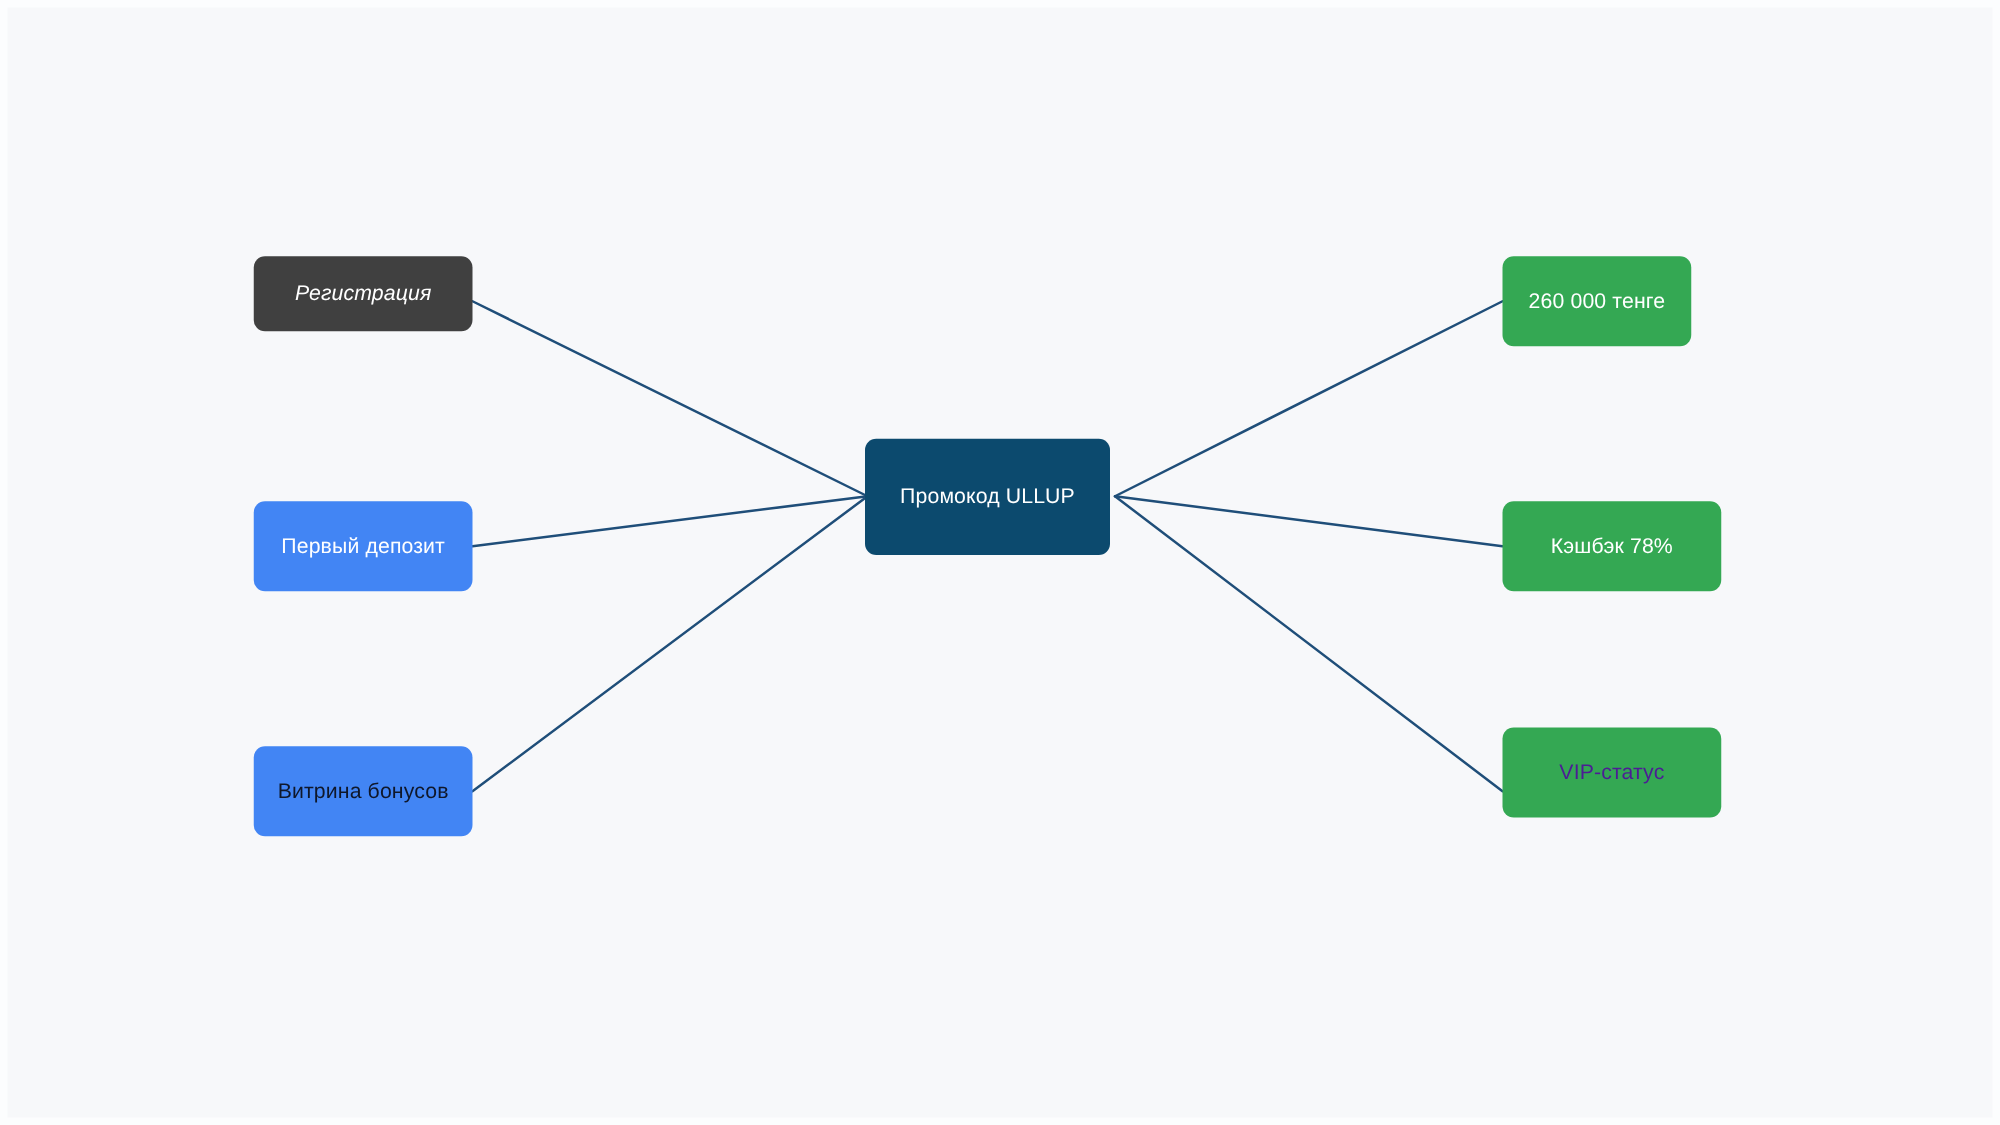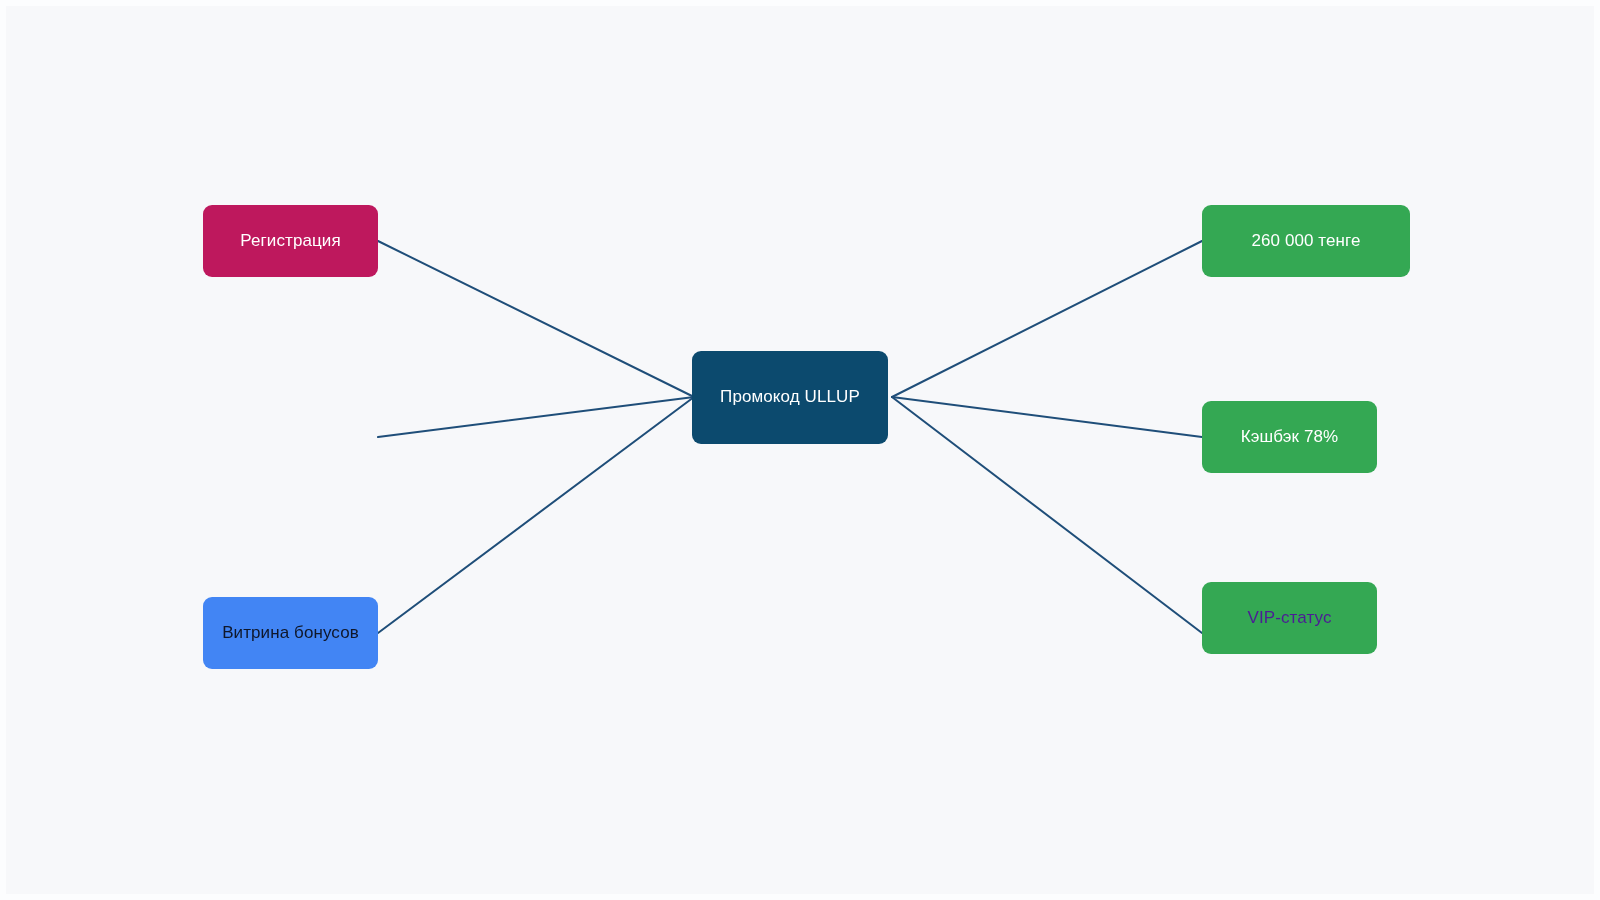--- a/index.html
+++ b/index.html
@@ -75,34 +75,37 @@
     <g id="edge-group">
         <line x1="372" y1="235" x2="688" y2="391" stroke="#1f4e79" stroke-width="2" stroke-linecap="round"></line>
         <line x1="372" y1="431" x2="688" y2="391" stroke="#1f4e79" stroke-width="2" stroke-linecap="round"></line>
         <line x1="372" y1="627" x2="688" y2="391" stroke="#1f4e79" stroke-width="2" stroke-linecap="round"></line>
         <line x1="886" y1="391" x2="1196" y2="235" stroke="#1f4e79" stroke-width="2" stroke-linecap="round"></line>
         <line x1="886" y1="391" x2="1196" y2="431" stroke="#1f4e79" stroke-width="2" stroke-linecap="round"></line>
         <line x1="886" y1="391" x2="1196" y2="627" stroke="#1f4e79" stroke-width="2" stroke-linecap="round"></line>
       </g>
   </svg>
 
-  <div class="node node-source" id="node-registration" style="left: 197px; top: 199px; width: 175px; height: 72px; background: #be185d; color: rgb(255, 255, 255);">
+  <div class="node node-source" id="node-registration" style="left: 197px; top: 199px; width: 175px; height: 60px; background: #404040; color: rgb(255, 255, 255); font-style: italic;">
     <span class="node-label">Регистрация</span>
   </div>
 
+  <div class="node node-source" id="node-first-deposit" style="left: 197px; top: 395px; width: 175px; height: 72px; background: rgb(66, 133, 244); color: rgb(255, 255, 255);">
+    <span class="node-label">Первый депозит</span>
+  </div>
 
   <div class="node node-source" id="node-bonus-showcase" style="left: 197px; top: 591px; width: 175px; height: 72px; background: rgb(66, 133, 244); color: #0f172a;">
     <span class="node-label">Витрина бонусов</span>
   </div>
 
   <div class="node node-center" id="node-center" style="left: 686px; top: 345px; width: 196px; height: 93px; background: #0c4a6e; color: rgb(255, 255, 255);">
     <span class="node-label">Промокод ULLUP</span>
   </div>
 
-  <div class="node node-benefit" id="node-tenge-amount" style="left: 1196px; top: 199px; width: 208px; height: 72px; background: rgb(52, 168, 83); color: rgb(255, 255, 255);">
+  <div class="node node-benefit" id="node-tenge-amount" style="left: 1196px; top: 199px; width: 151px; height: 72px; background: rgb(52, 168, 83); color: rgb(255, 255, 255);">
     <span class="node-label">260 000 тенге</span>
   </div>
 
   <div class="node node-benefit" id="node-cashback" style="left: 1196px; top: 395px; width: 175px; height: 72px; background: rgb(52, 168, 83); color: rgb(255, 255, 255);">
     <span class="node-label">Кэшбэк 78%</span>
   </div>
 
   <div class="node node-benefit" id="node-vip-status" style="left: 1196px; top: 576px; width: 175px; height: 72px; background: rgb(52, 168, 83); color: #4c1d95;">
     <span class="node-label">VIP-статус</span>
   </div>

